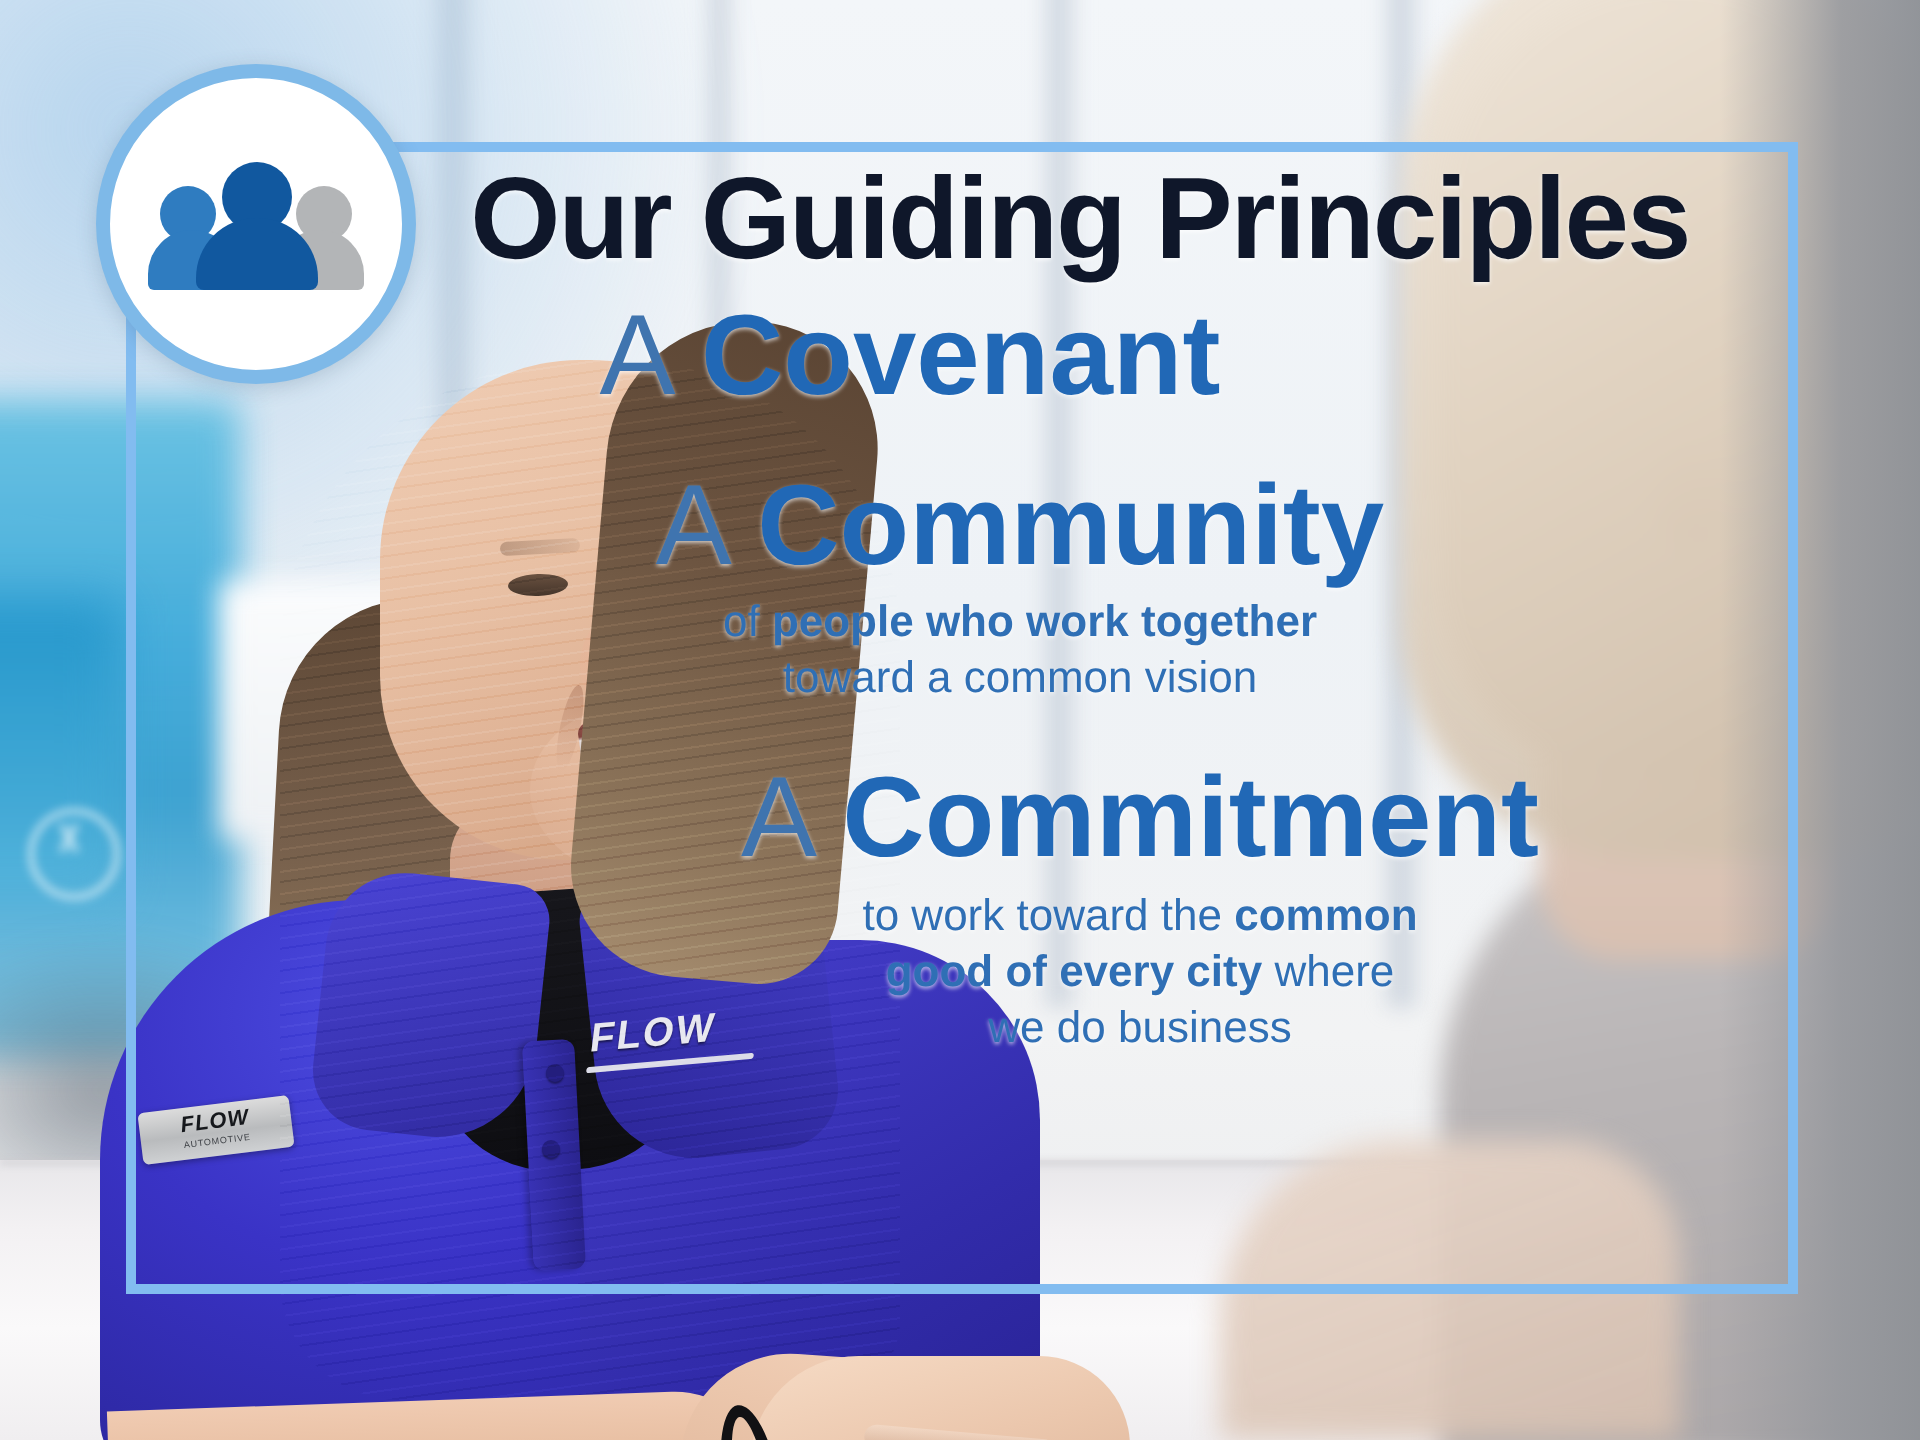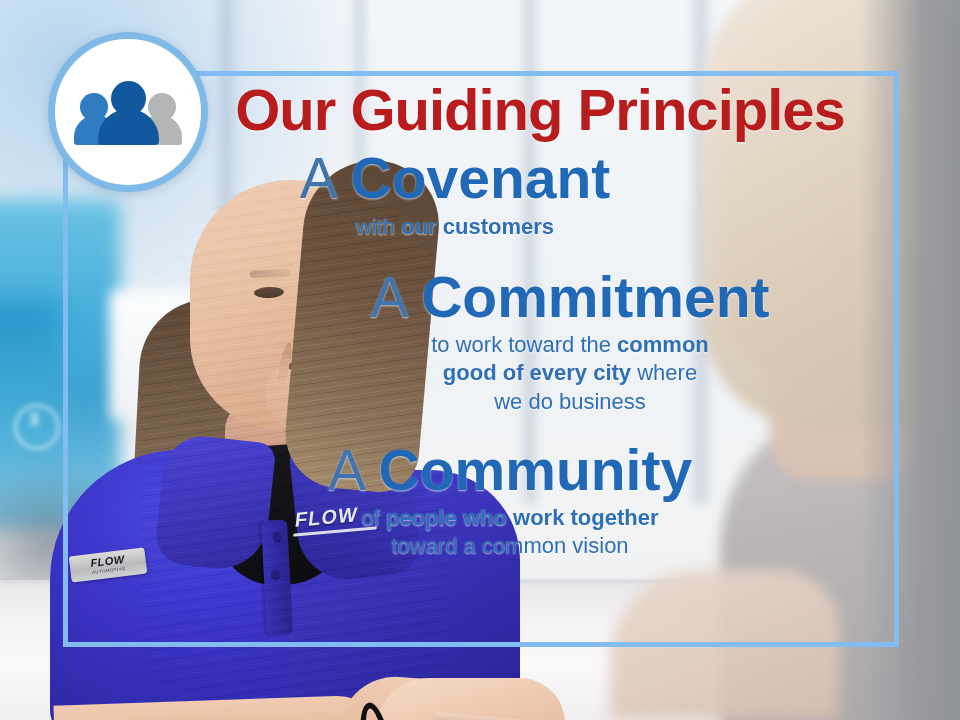--- a/index.html
+++ b/index.html
@@ -383,21 +383,21 @@
     position: absolute;
     left: 200px; top: 80px;
     width: 680px;
     text-align: center;
     color: #2b6cb8;
   }
   .heading {
     font-family: "Liberation Sans", sans-serif;
     font-size: 58px;
     font-weight: bold;
-    color: #b91c1c;
+    color: #0f172a;
     letter-spacing: -1px;
     line-height: 1.04;
     margin: 0 0 4px 0;
     text-shadow: 0 1px 2px rgba(255,255,255,.75);
   }
   .principle { margin-top: 10px; }
   .p-title {
     font-size: 57px;
     line-height: 1.06;
     color: #2b6cb8;
@@ -513,42 +513,39 @@
 
   <div class="text-col">
 
     <div class="heading">Our Guiding Principles</div>
 
     <div class="principle row-1">
       <div class="p-title">
         <span class="lead">A</span>
         <span class="key">Covenant</span>
       </div>
+    </div>
+
+    <div class="principle row-2">
+      <div class="p-title">
+        <span class="lead">A</span>
+        <span class="key">Community</span>
+      </div>
       <div class="p-sub">
-        <span class="reg">with </span><b>our customers</b>
+        <div><span class="reg">of </span><b>people who work together</b></div>
+        <div class="reg">toward a common vision</div>
       </div>
     </div>
 
     <div class="principle row-3">
       <div class="p-title">
         <span class="lead">A</span>
         <span class="key">Commitment</span>
       </div>
       <div class="p-sub">
         <div><span class="reg">to work toward the </span><b>common</b></div>
         <div><b>good of every city</b><span class="reg"> where</span></div>
         <div class="reg">we do business</div>
       </div>
     </div>
 
-    <div class="principle row-2">
-      <div class="p-title">
-        <span class="lead">A</span>
-        <span class="key">Community</span>
-      </div>
-      <div class="p-sub">
-        <div><span class="reg">of </span><b>people who work together</b></div>
-        <div class="reg">toward a common vision</div>
-      </div>
-    </div>
-
   </div>
 </div>
 
 </body></html>

